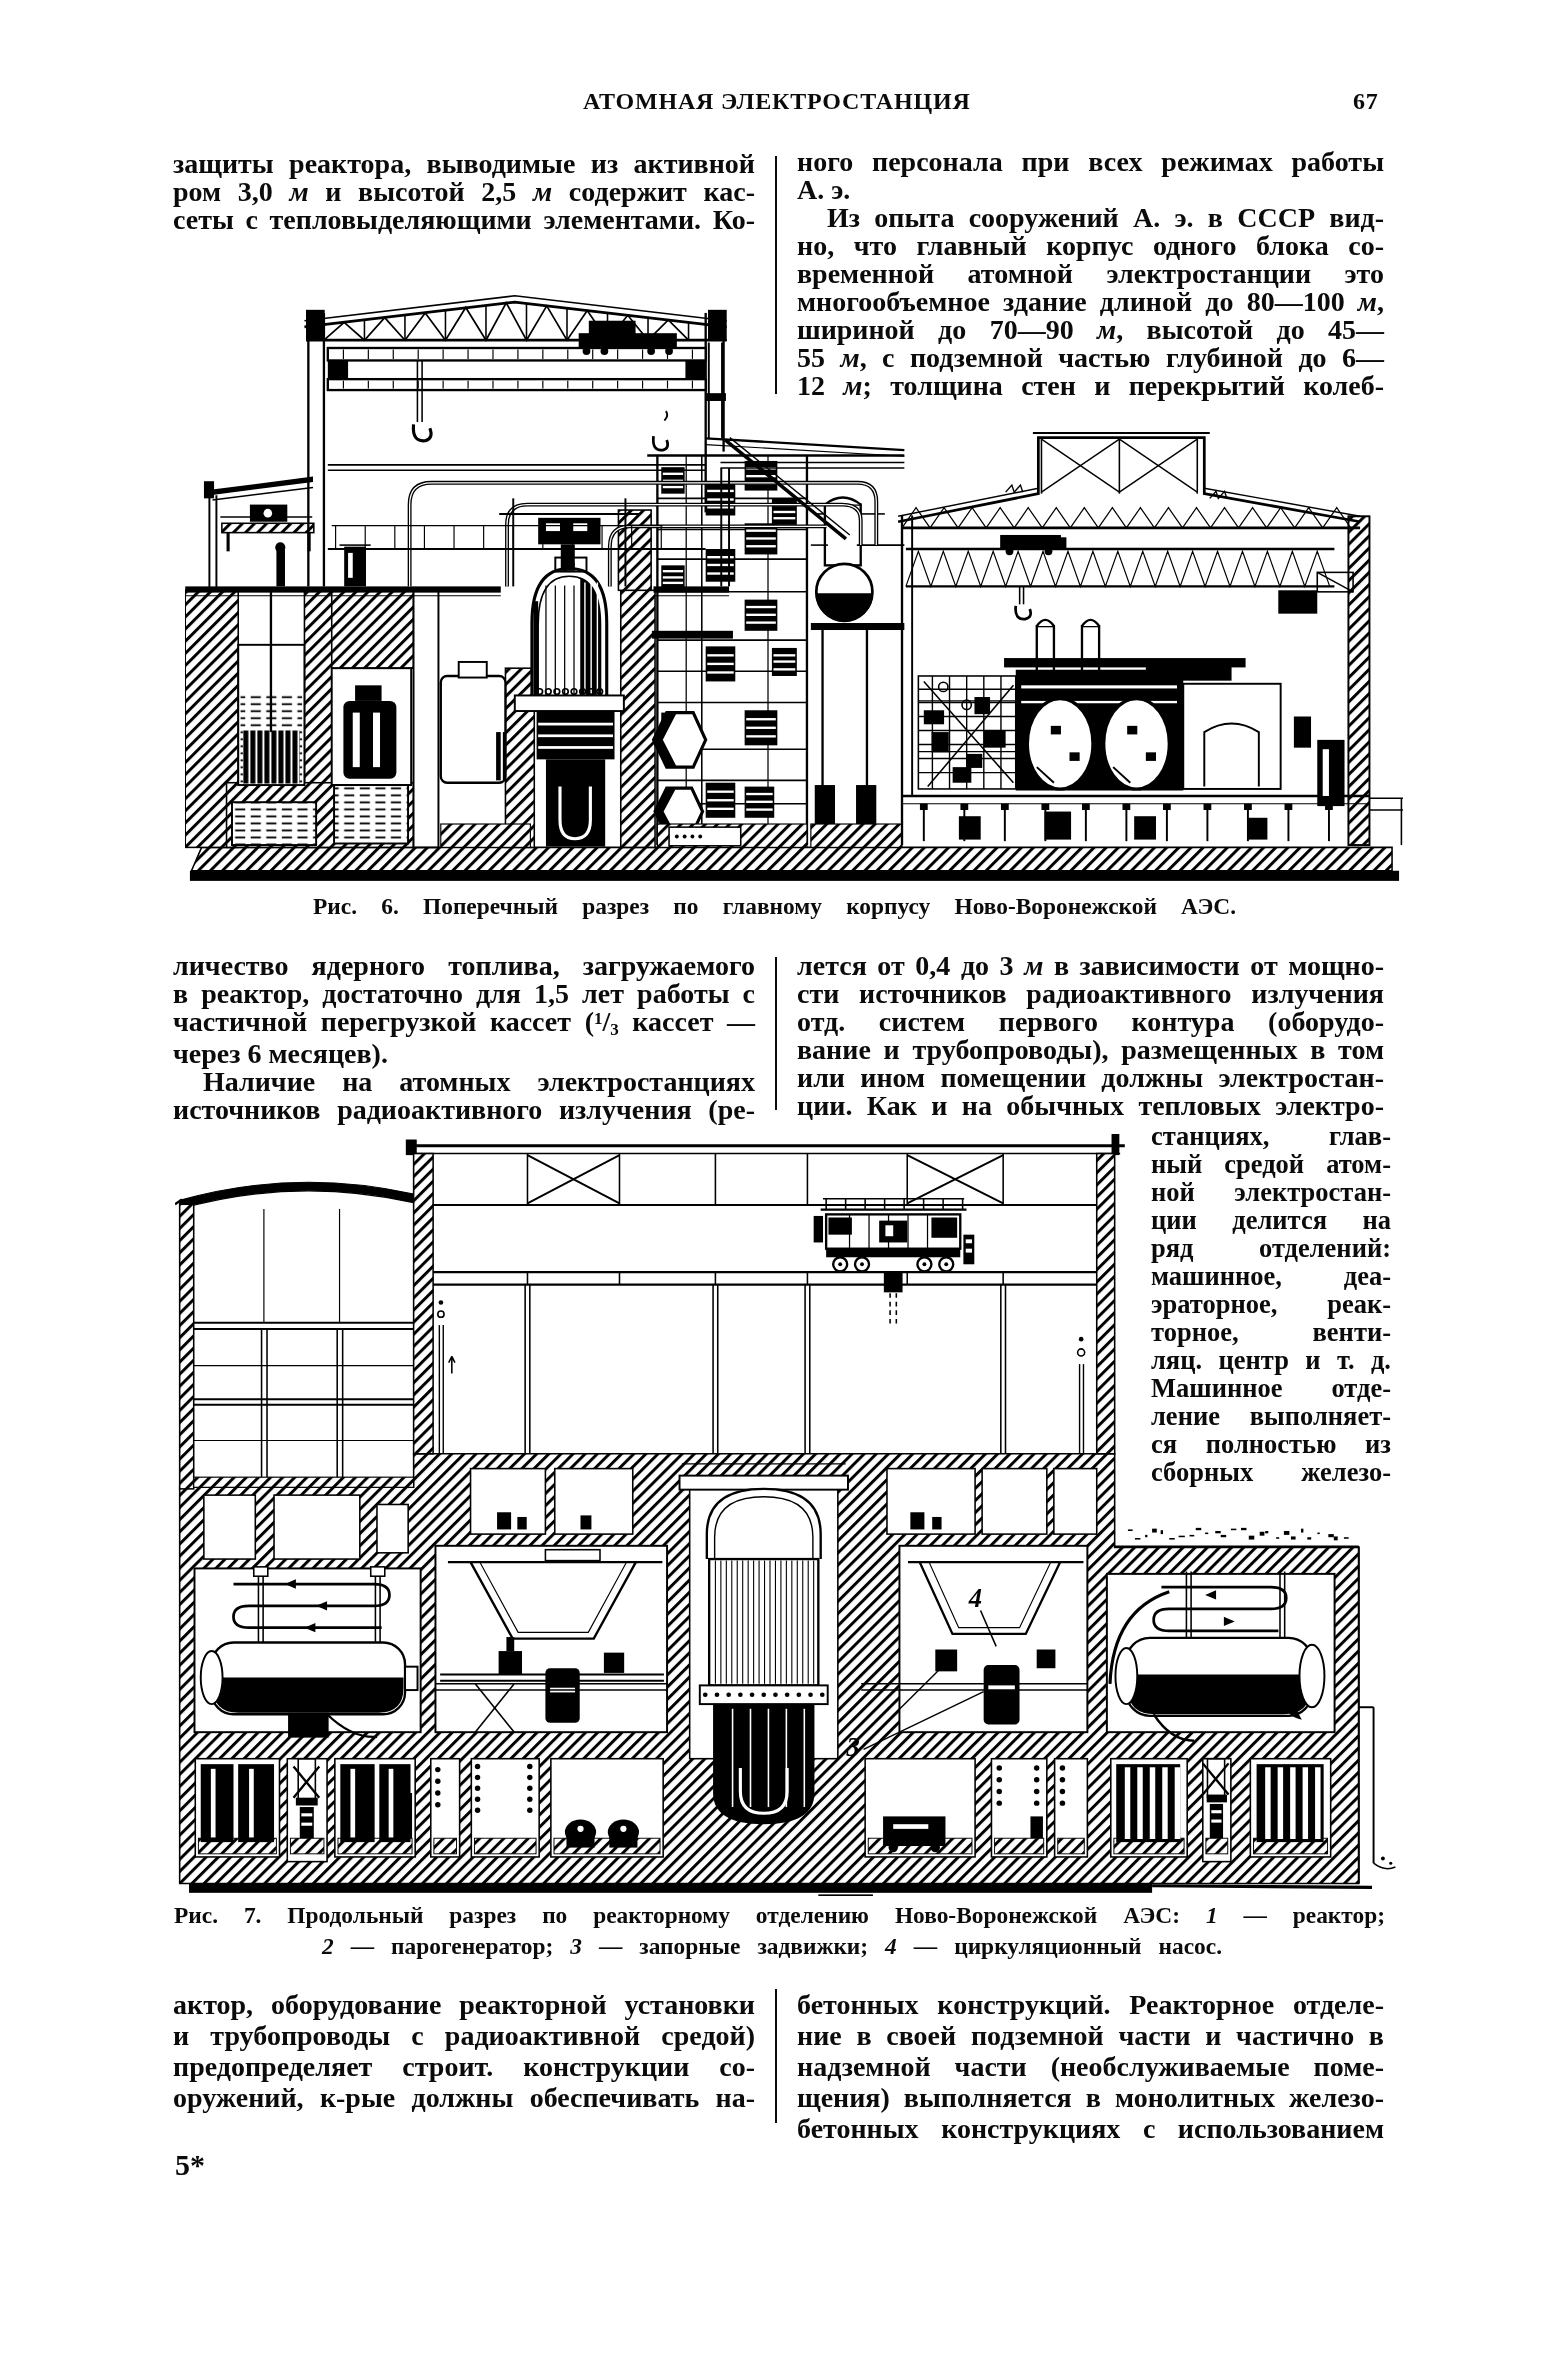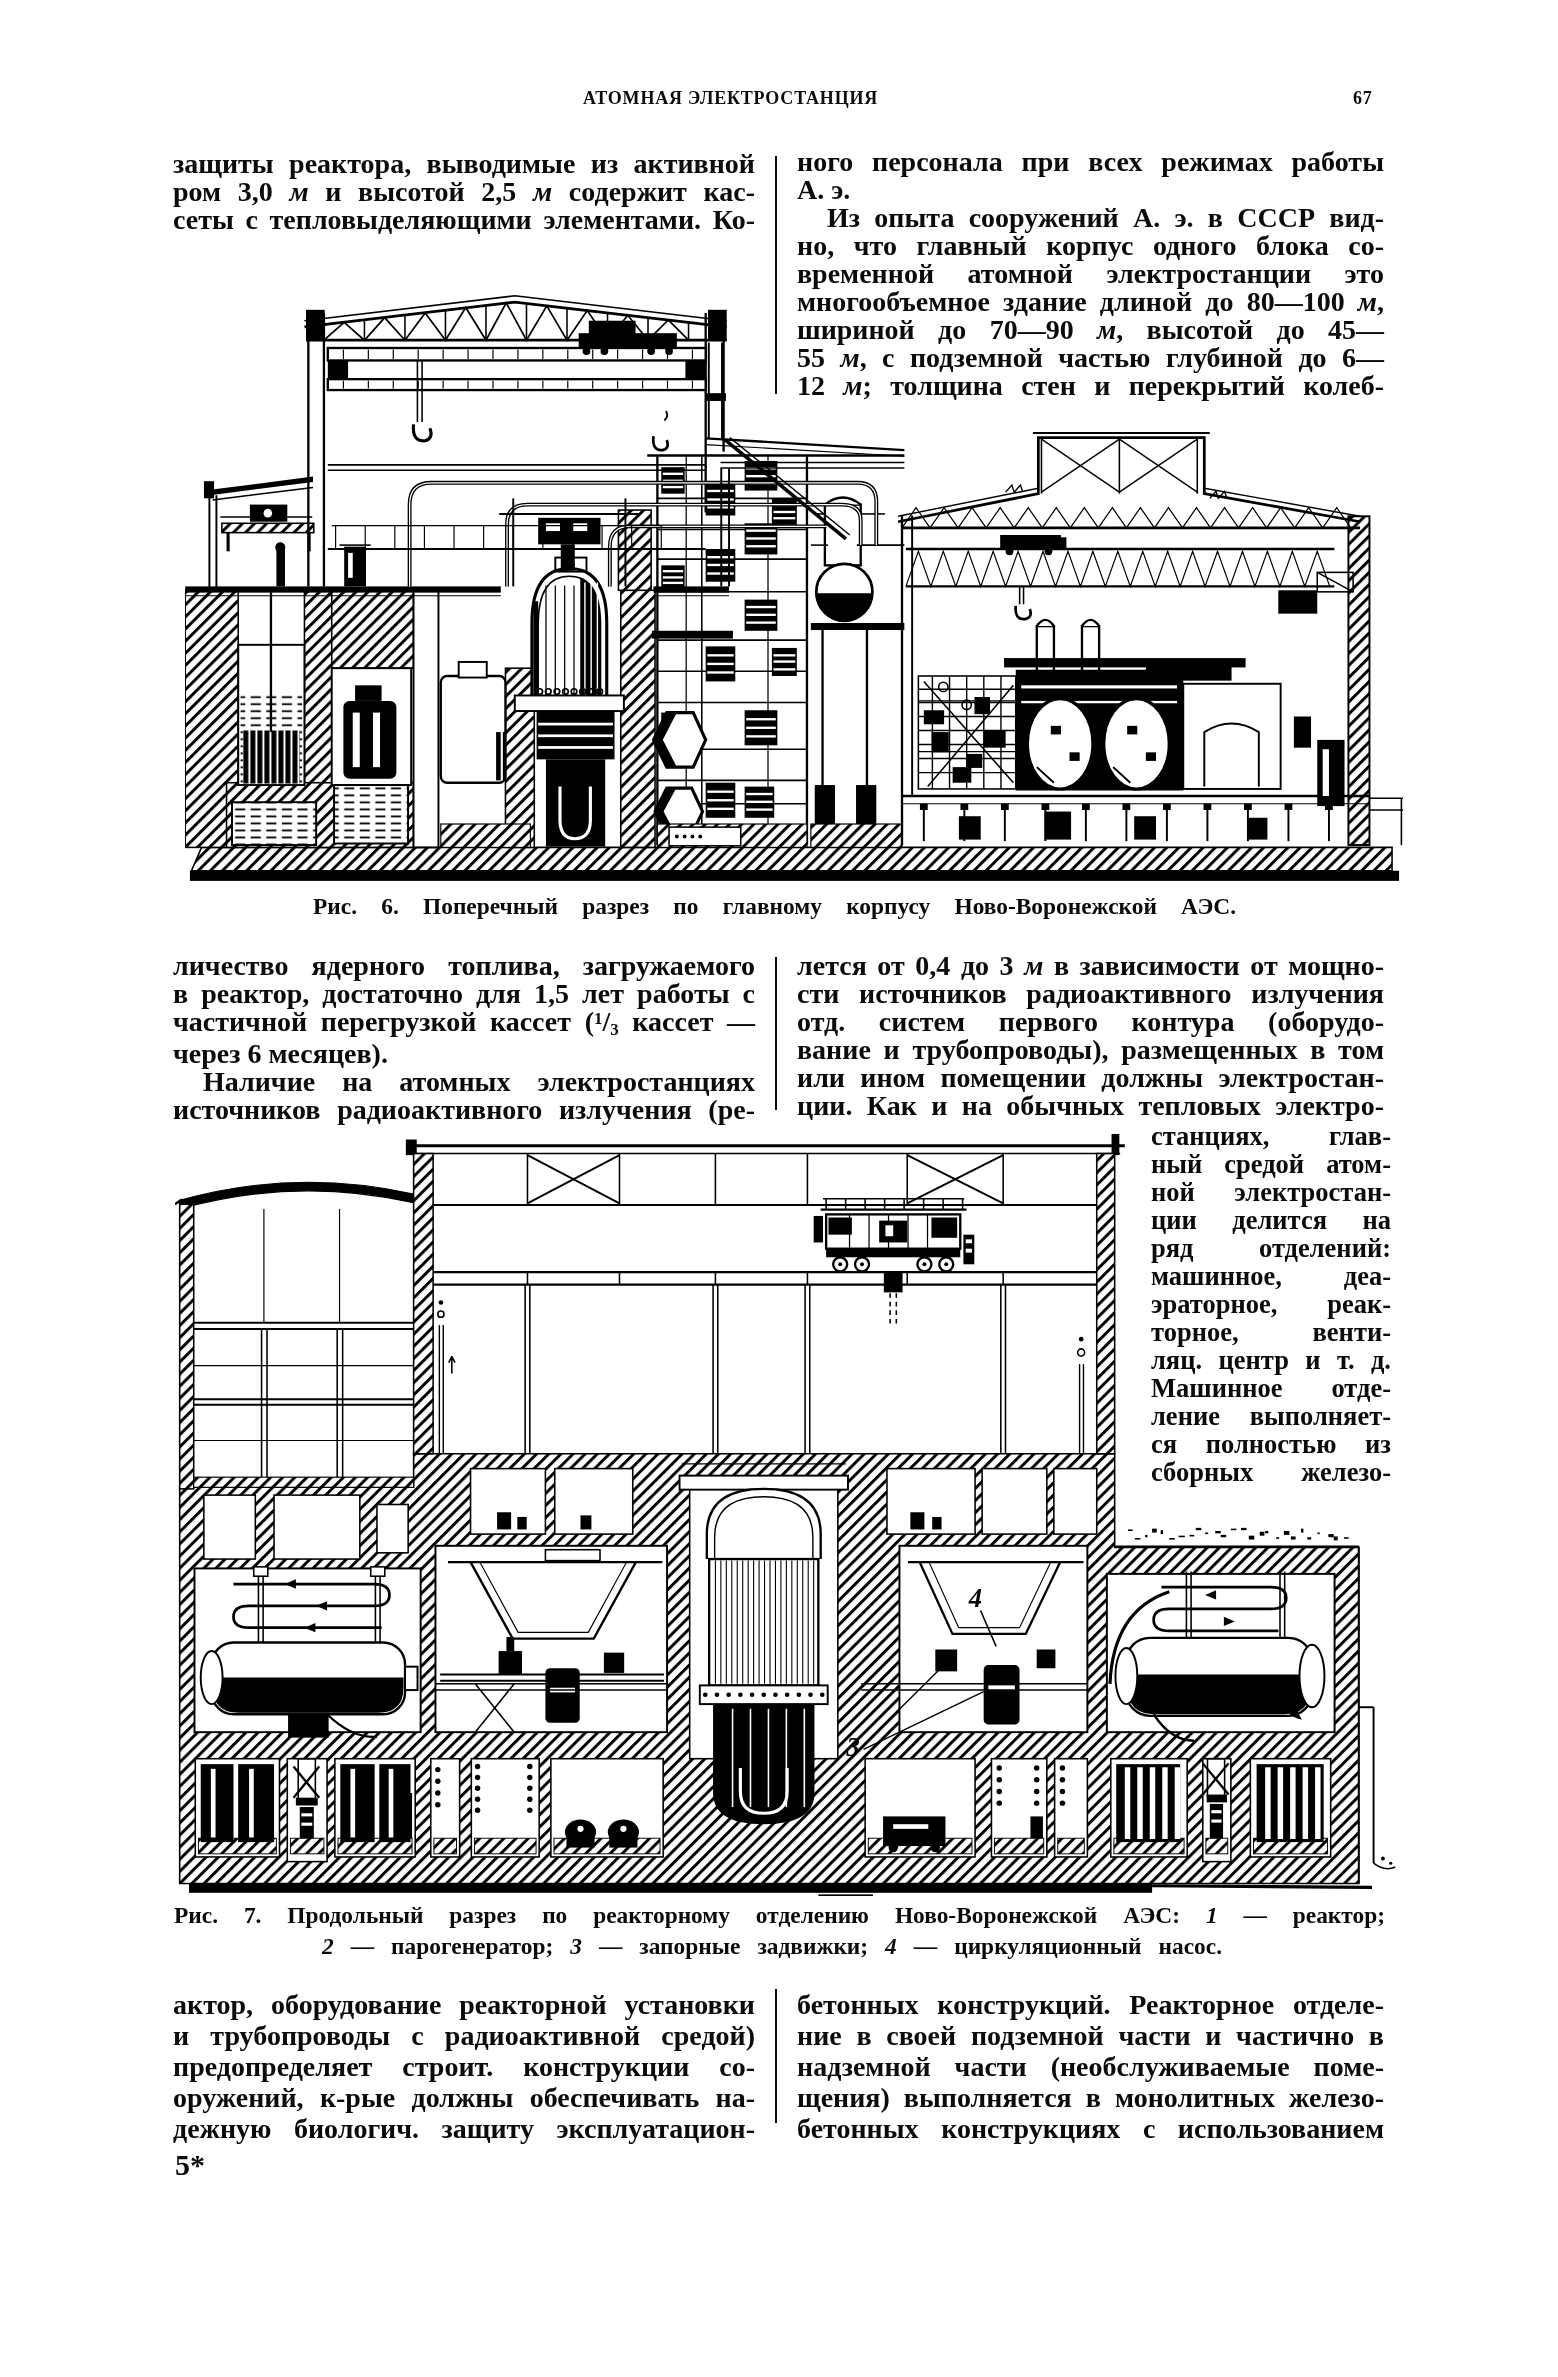--- a/index.html
+++ b/index.html
@@ -1,19 +1,19 @@
 <!DOCTYPE html>
 <html style="font-size:12.5px"><head>
 <meta charset="utf-8">
 <style>
 html,body{margin:0;padding:0;}
 body{width:1559px;height:2377px;position:relative;background:#ffffff;color:#0b0b0b;
   font-family:"Liberation Serif",serif;font-weight:bold;}
 .abs{position:absolute;}
-.hdr{font-size:18px;letter-spacing:0.8px;}
+.hdr{font-size:24px;letter-spacing:0.8px;}
 .col{font-size:28px;}
 .col .ln{text-align:justify;text-align-last:justify;white-space:nowrap;}
 .col .nj{text-align-last:left;}
 .ln i{font-style:italic;}
 .vsep{position:absolute;width:2.3px;background:#0b0b0b;}
 .cap{font-size:23.4px;}
 sup{font-size:17px;position:relative;top:-7px;vertical-align:baseline;}
 sub{font-size:17px;position:relative;top:3.9px;vertical-align:baseline;}
 </style>
 </head>
@@ -836,21 +836,20 @@
 </svg>
 
 <div class="abs cap" style="left:174px;top:1902px;width:1211px;text-align:justify;text-align-last:justify;white-space:nowrap;">Рис. 7. Продольный разрез по реакторному отделению Ново-Воронежской АЭС: <i>1</i> — реактор;</div>
 <div class="abs cap" style="left:322px;top:1933px;width:900px;text-align:justify;text-align-last:justify;white-space:nowrap;"><i>2</i> — парогенератор; <i>3</i> — запорные задвижки; <i>4</i> — циркуляционный насос.</div>
 
 <div class="abs col" style="left:173px;top:1989px;width:582px;line-height:31px;">
 <div class="ln">актор, оборудование реакторной установки</div>
 <div class="ln">и трубопроводы с радиоактивной средой)</div>
 <div class="ln">предопределяет строит. конструкции со-</div>
 <div class="ln">оружений, к-рые должны обеспечивать на-</div>
-<div class="ln">дежную биологич. защиту эксплуатацион-</div>
 </div>
 <div class="abs col" style="left:797px;top:1989px;width:587px;line-height:31px;">
 <div class="ln">бетонных конструкций. Реакторное отделе-</div>
 <div class="ln">ние в своей подземной части и частично в</div>
 <div class="ln">надземной части (необслуживаемые поме-</div>
 <div class="ln">щения) выполняется в монолитных железо-</div>
 <div class="ln">бетонных конструкциях с использованием</div>
 </div>
 <div class="vsep" style="left:775px;top:1989px;height:134px;"></div>
 

